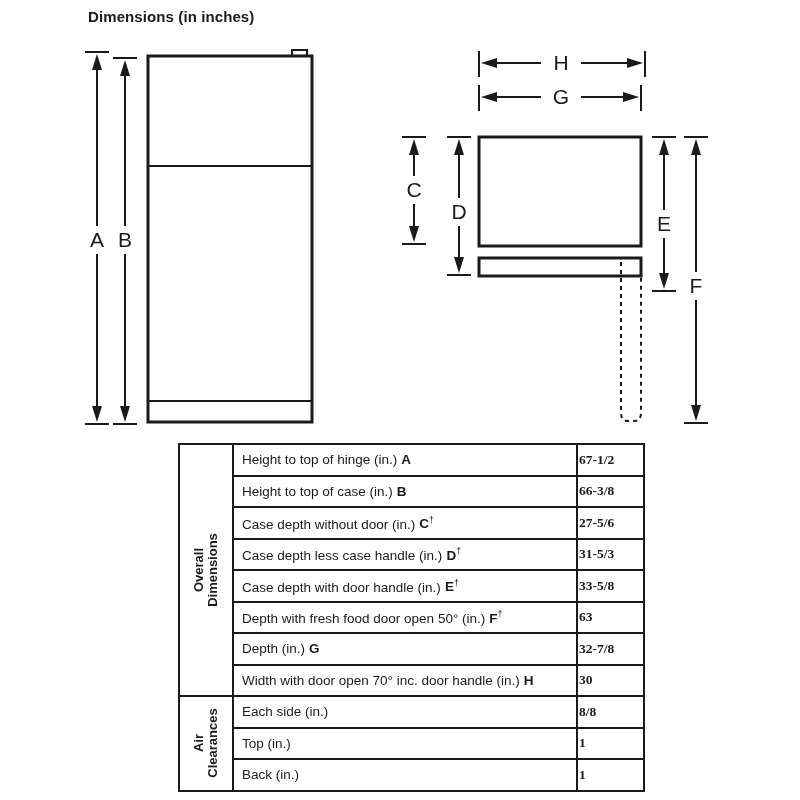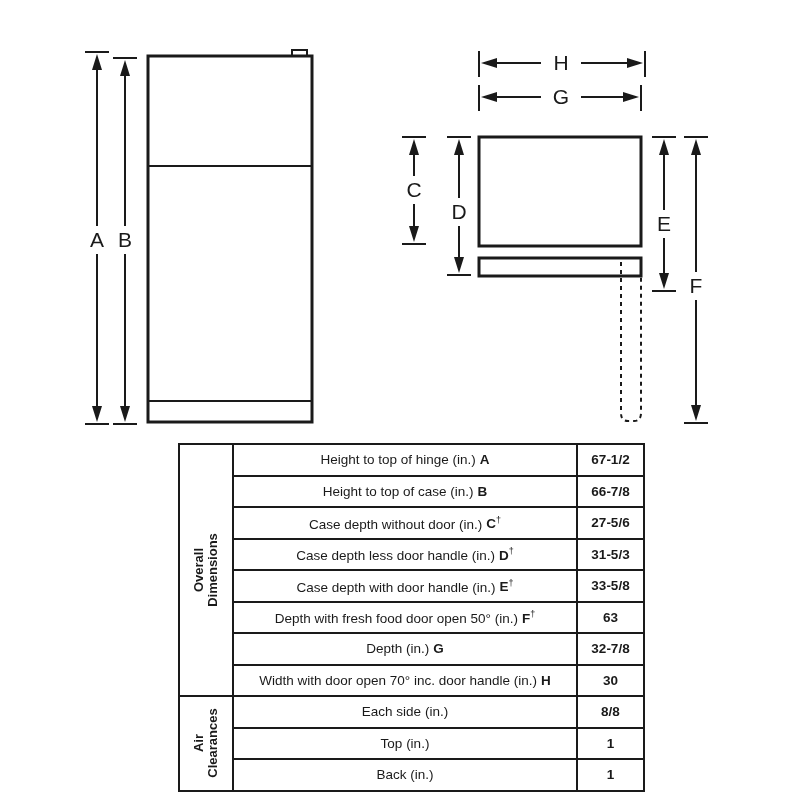--- a/index.html
+++ b/index.html
@@ -9,33 +9,34 @@
   .diagram{position:absolute;left:0;top:0;}
   .diagram text{font-family:"Liberation Sans",sans-serif;font-size:21px;fill:#1a1a1a;text-anchor:middle;}
   .diagram line,.diagram path,.diagram rect{stroke:#1a1a1a;fill:none;}
   .diagram polygon{fill:#1a1a1a;stroke:none;}
   .thick{stroke-width:3px;}
   .thin{stroke-width:2px;}
   .dash{stroke-width:2px;stroke-dasharray:4 4;}
   .spec-table{position:absolute;left:178px;top:443px;border-collapse:collapse;table-layout:fixed;}
   .spec-table td{border:2px solid #1a1a1a;font-size:13.5px;vertical-align:middle;}
   .spec-table tr{height:31.5px;}
-  .desc{padding:0 8px;text-align:center;}
-  .val{font-weight:bold;text-align:center;width:63px;}
+  .desc{padding:0 8px;text-align:left;}
+  .val{font-weight:bold;text-align:left;width:63px;font-family:Liberation Serif, serif;}
   .group-cell{width:50px;position:relative;}
   .vlabel{position:absolute;top:50%;left:50%;transform:translate(-50%,-50%) rotate(-90deg);
           font-weight:bold;font-size:13px;line-height:14px;text-align:center;white-space:nowrap;}
   .ltr{font-weight:bold;margin-left:4px;}
   .spec-table sup{font-size:9px;}
 </style>
 </head>
 <body>
 
 <div class="canvas">
 
+  <div class="title">Dimensions (in inches)</div>
 
   <svg class="diagram" width="800" height="440" viewBox="0 0 800 440">
 
     <g>
       <rect class="thick" x="148" y="56" width="164" height="366"></rect>
       <rect class="thin" x="292" y="50" width="15" height="6"></rect>
       <line class="thin" x1="148" y1="166" x2="312" y2="166"></line>
       <line class="thin" x1="148" y1="401" x2="312" y2="401"></line>
     </g>
 
@@ -138,28 +139,28 @@
           <div class="vlabel">
             <div>Overall</div>
             <div>Dimensions</div>
           </div>
         </td>
         <td class="desc"><span>Height to top of hinge (in.)</span><b class="ltr">A</b></td>
         <td class="val">67-1/2</td>
       </tr>
       <tr>
         <td class="desc"><span>Height to top of case (in.)</span><b class="ltr">B</b></td>
-        <td class="val">66-7/8</td>
+        <td class="val">66-3/8</td>
       </tr>
       <tr>
         <td class="desc"><span>Case depth without door (in.)</span><b class="ltr">C</b><sup>†</sup></td>
         <td class="val">27-5/6</td>
       </tr>
       <tr>
-        <td class="desc"><span>Case depth less door handle (in.)</span><b class="ltr">D</b><sup>†</sup></td>
+        <td class="desc"><span>Case depth less case handle (in.)</span><b class="ltr">D</b><sup>†</sup></td>
         <td class="val">31-5/3</td>
       </tr>
       <tr>
         <td class="desc"><span>Case depth with door handle (in.)</span><b class="ltr">E</b><sup>†</sup></td>
         <td class="val">33-5/8</td>
       </tr>
       <tr>
         <td class="desc"><span>Depth with fresh food door open 50° (in.)</span><b class="ltr">F</b><sup>†</sup></td>
         <td class="val">63</td>
       </tr>

